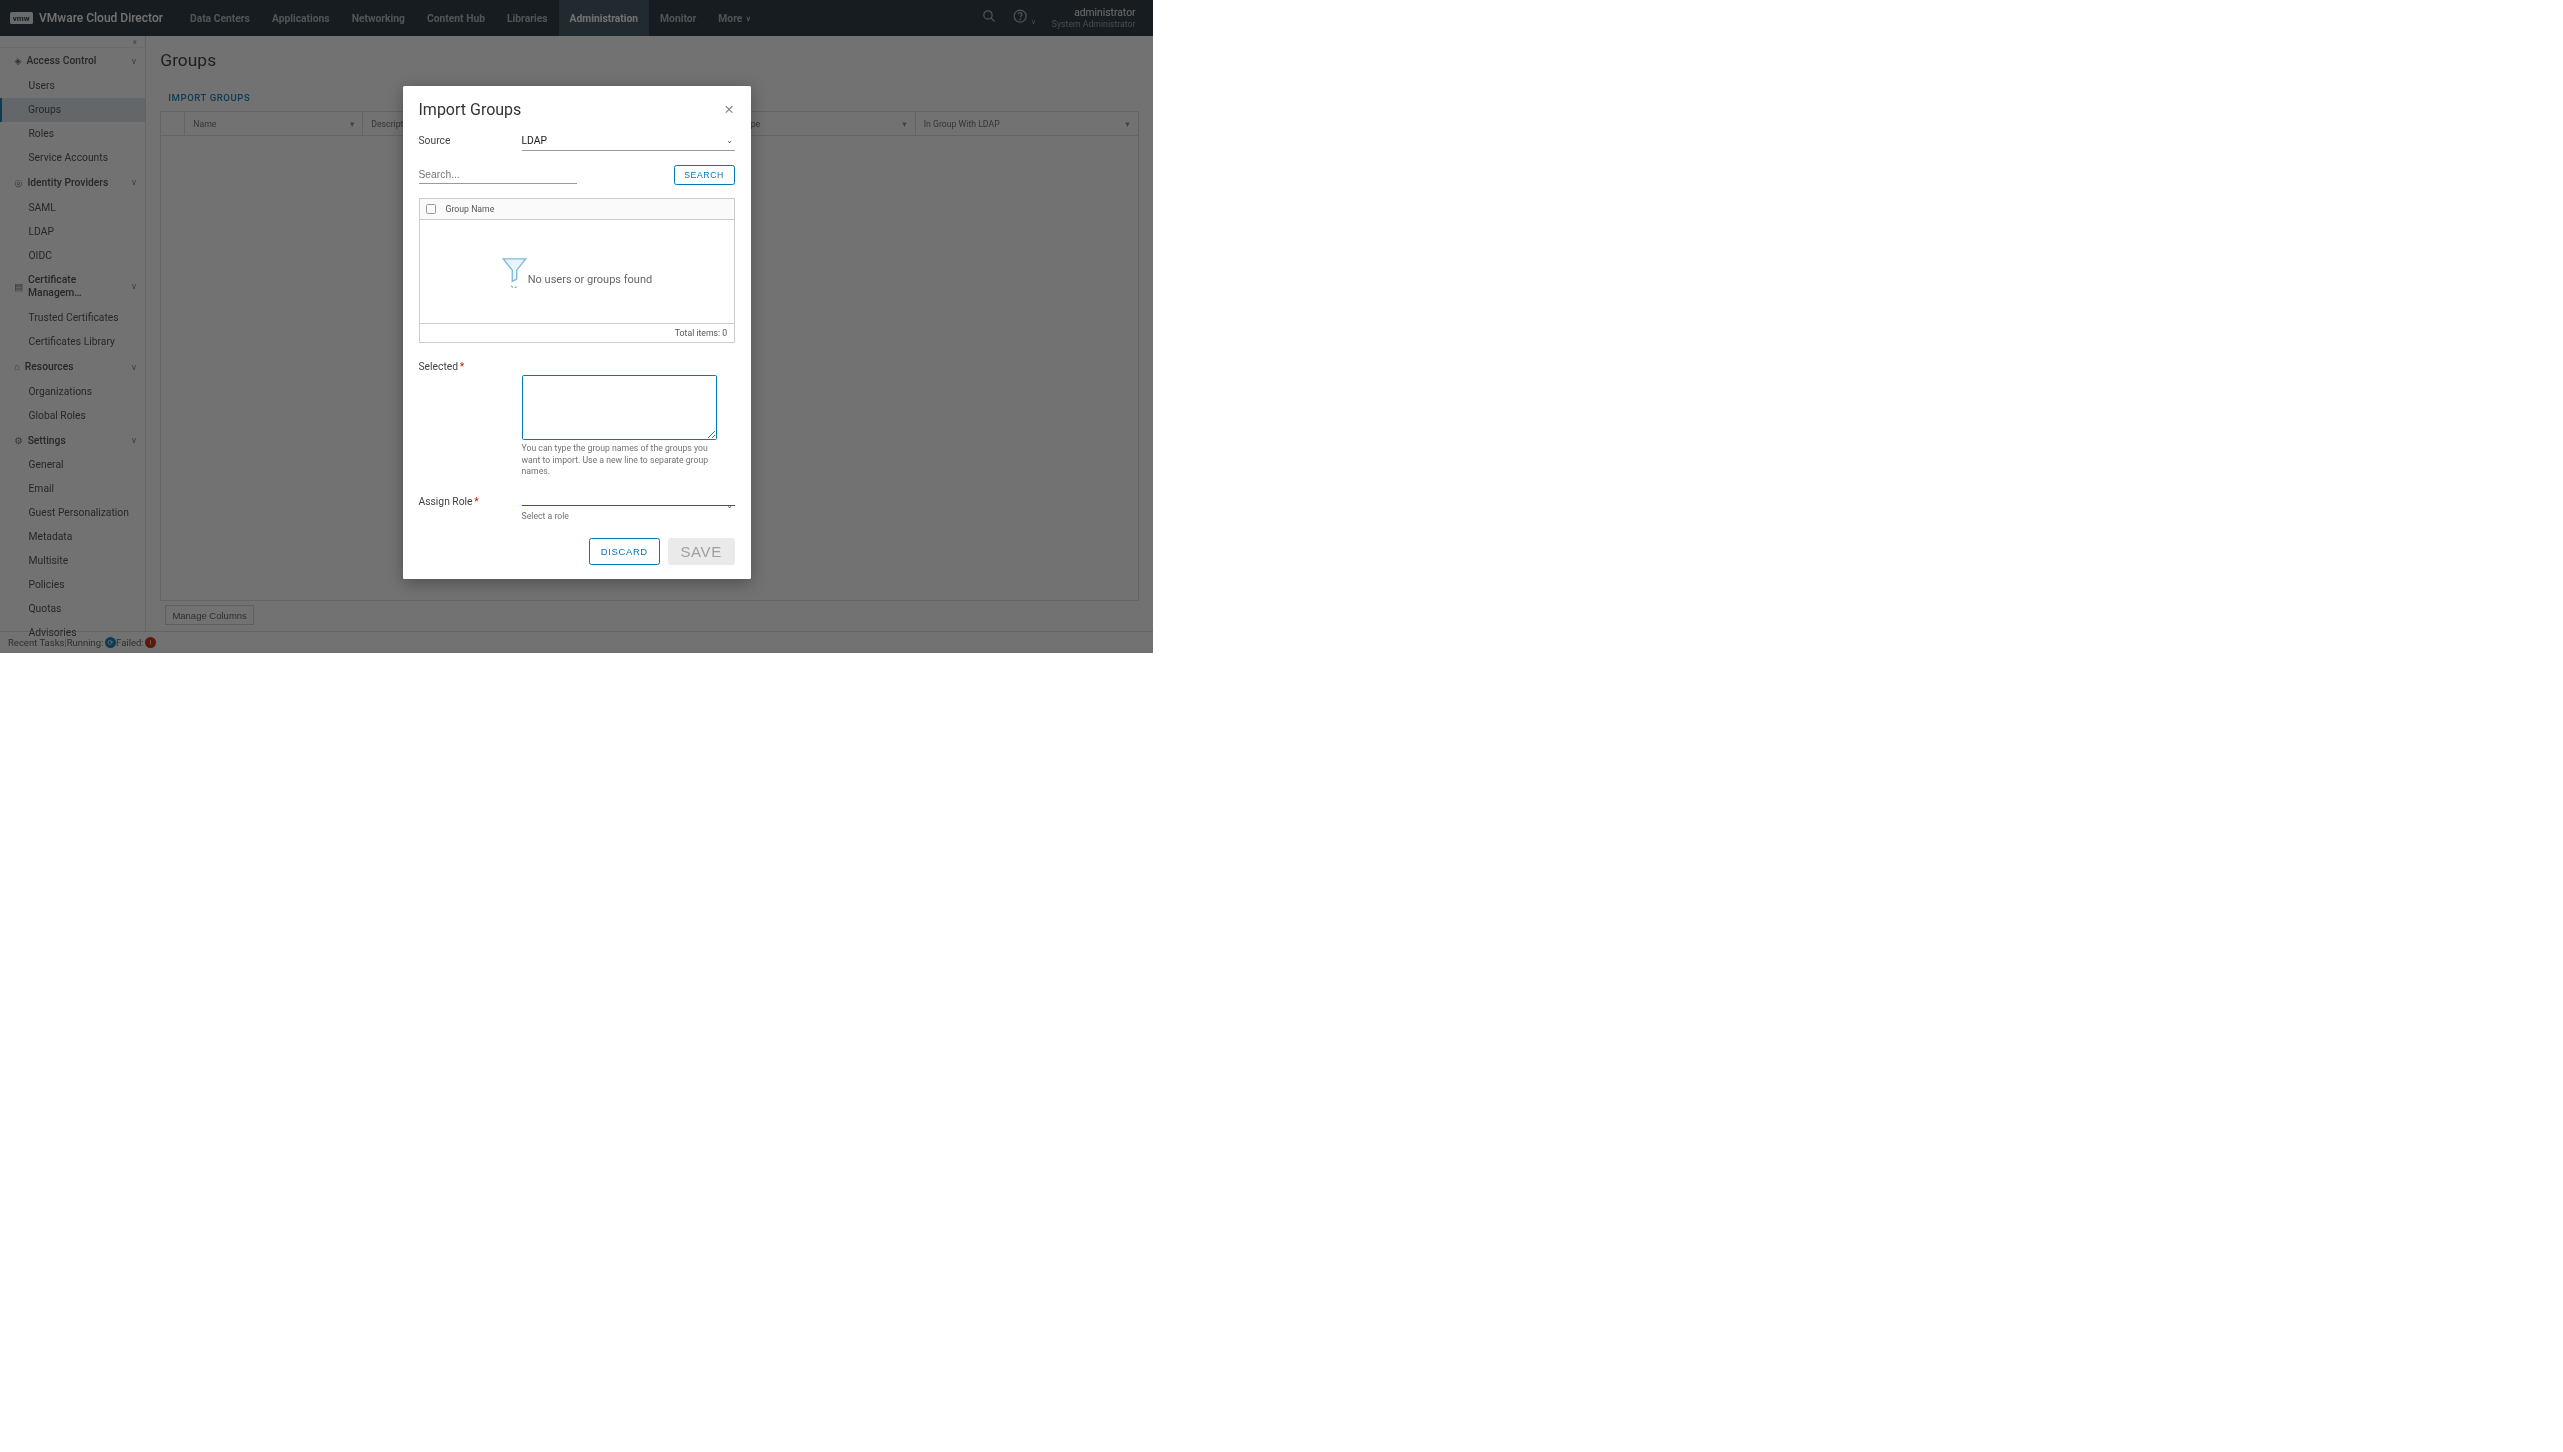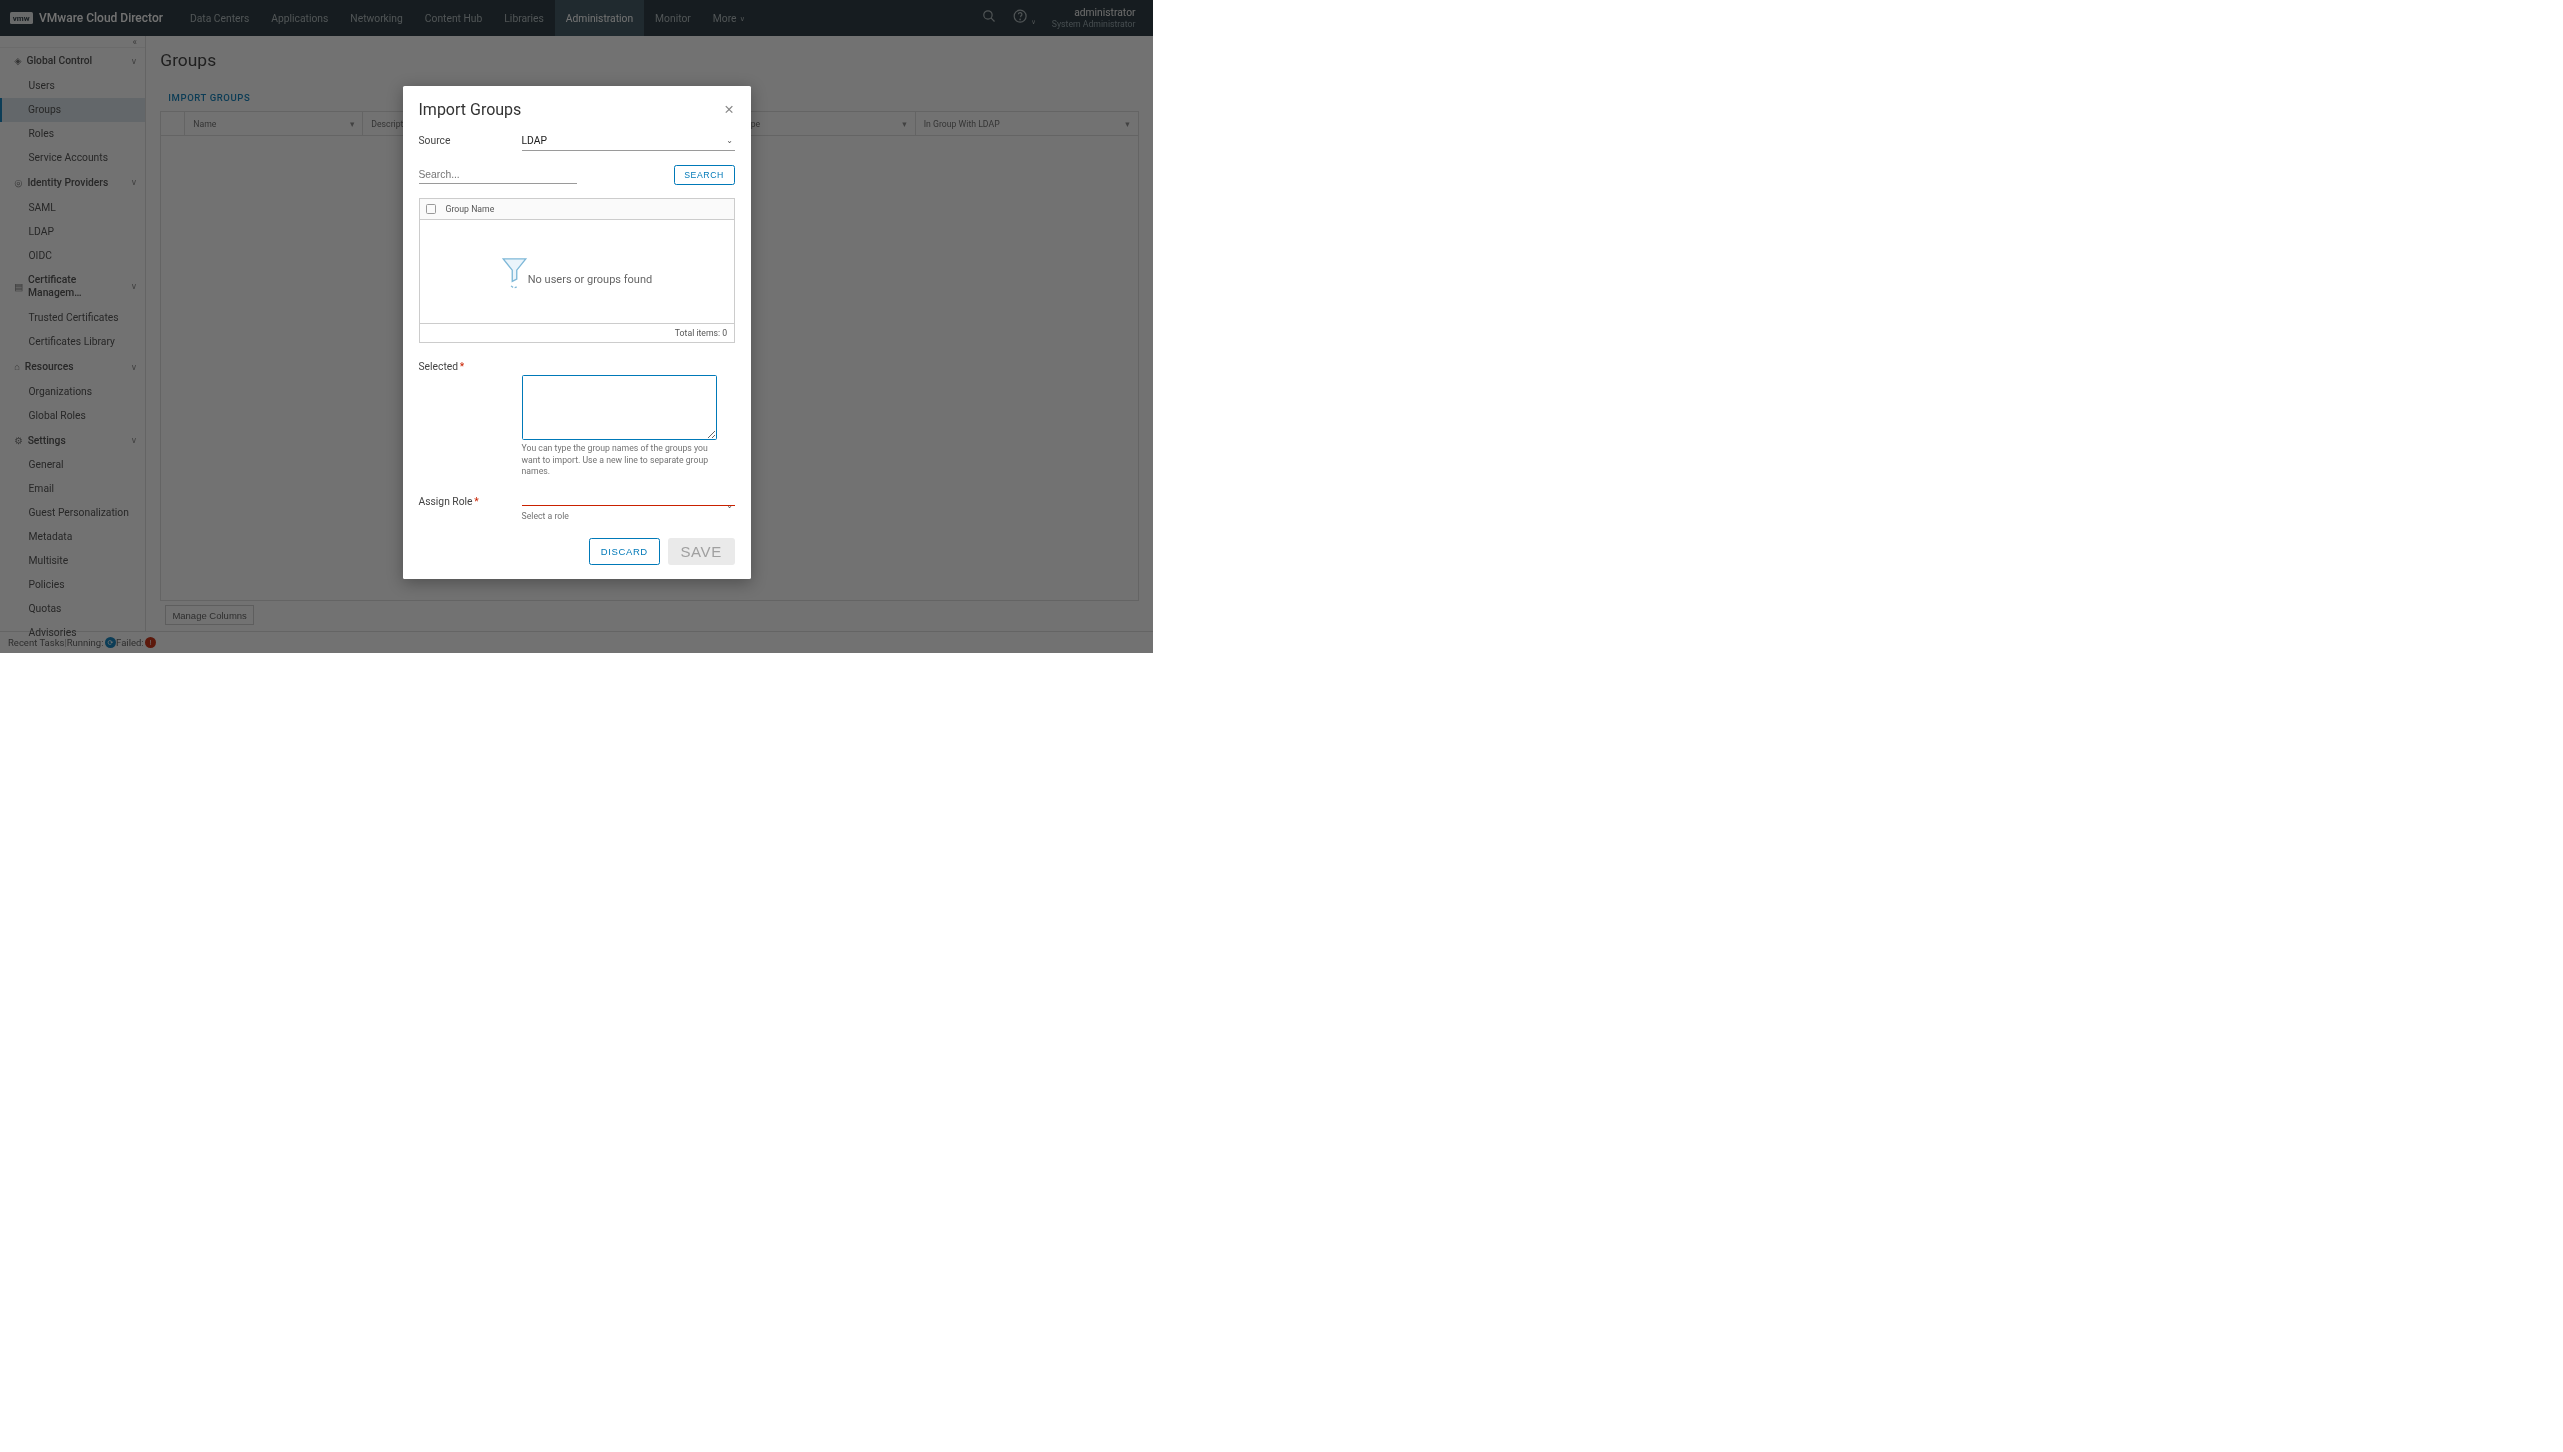--- a/index.html
+++ b/index.html
@@ -46,20 +46,21 @@
       align-items: stretch;
       height: 100%;
     }
     .nav-item {
       display: flex;
       align-items: center;
       padding: 0 11px;
       color: #aab5b9;
       font-size: 10.3px;
       cursor: pointer;
+      font-weight: bold;
     }
     .nav-item.active {
       background: #324b57;
       color: #fff;
     }
     .header-right {
       margin-left: auto;
       display: flex;
       align-items: center;
       gap: 16px;
@@ -464,21 +465,21 @@
   </div>
 </div>
 
 <div class="body">
 
   <div class="sidebar">
     <div class="collapse-btn">«</div>
 
     <div class="side-section-label">
       <span class="side-ico">◈</span>
-      <span>Global Control</span>
+      <span>Access Control</span>
       <span class="side-chev">∨</span>
     </div>
     <div class="side-item">Users</div>
     <div class="side-item active">Groups</div>
     <div class="side-item">Roles</div>
     <div class="side-item">Service Accounts</div>
 
     <div class="side-section-label">
       <span class="side-ico">◎</span>
       <span>Identity Providers</span>

